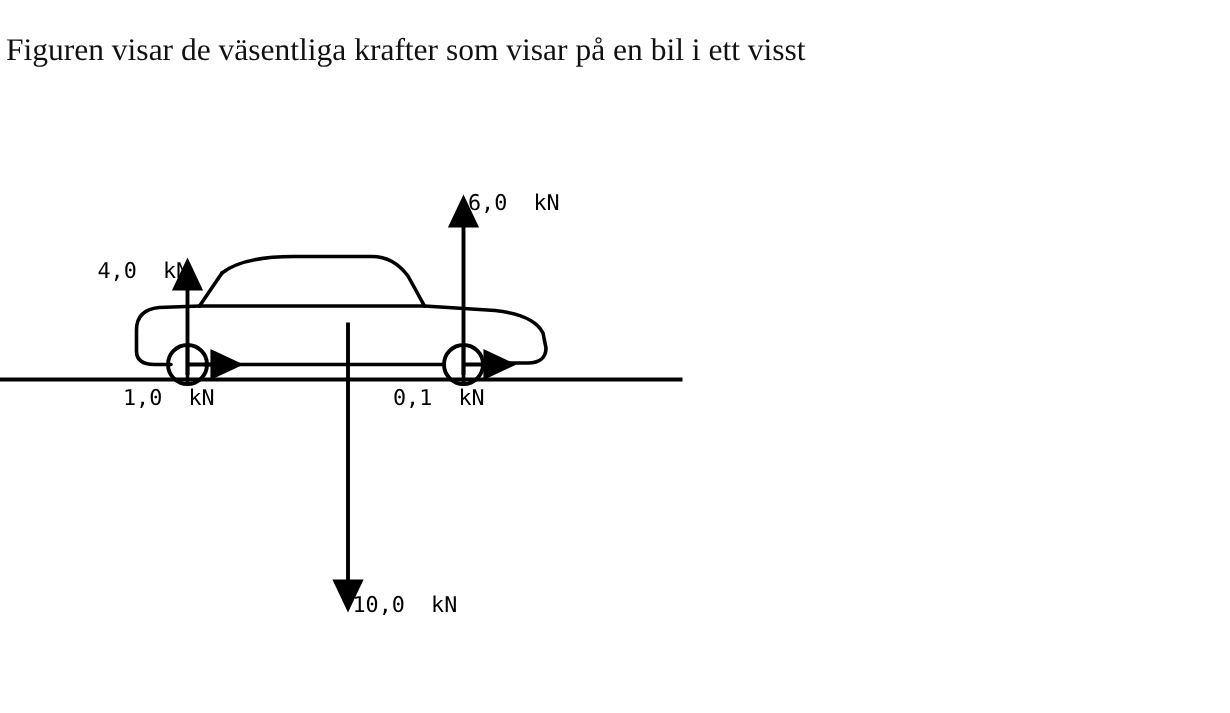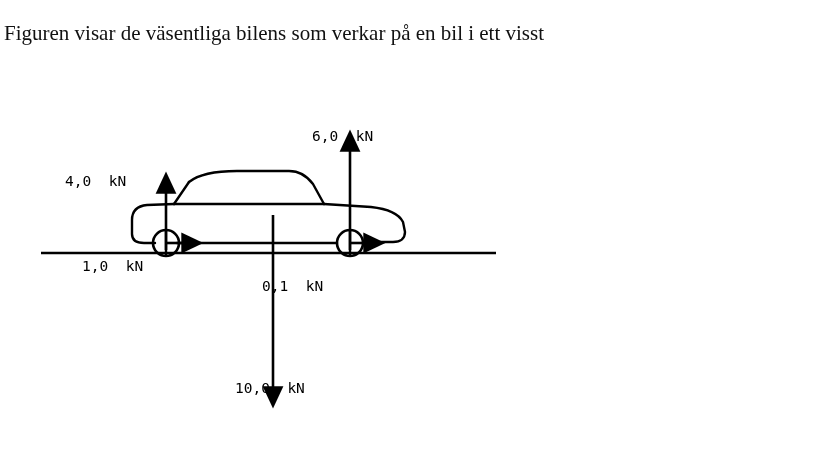--- a/index.html
+++ b/index.html
@@ -28,44 +28,43 @@
   .problem-text .line {
     display: block;
     white-space: pre;
   }
   .figure {
     position: absolute;
     left: 0px;
     top: 110px;
     width: 520px;
     height: 330px;
-    padding-left: 41px;
   }
   .figure svg {
     display: block;
   }
   .fig-label {
     position: absolute;
     font-family: "DejaVu Sans Mono", monospace;
     font-size: 14.5px;
     letter-spacing: 0px;
     color: #000000;
     white-space: pre;
   }
   .lbl-6 { left: 312px; top: 18px; }
   .lbl-4 { left: 41px;  top: 63px; margin-left: 24px; }
   .lbl-1 { left: 82px;  top: 148px; }
-  .lbl-01 { left: 262px; top: 148px; margin-top: 20px; }
-  .lbl-10 { left: 235px; top: 270px; }
+  .lbl-01 { left: 262px; top: 148px; }
+  .lbl-10 { left: 235px; top: 286px; }
 </style>
 </head>
 <body>
 
 <div class="problem-text">
-  <span class="line">Figuren visar de väsentliga bilens som verkar på en bil i ett visst</span>
+  <span class="line">Figuren visar de väsentliga krafter som visar på en bil i ett visst</span>
 </div>
 
 <div class="figure">
   <svg width="520" height="330" viewBox="0 0 520 330" xmlns="http://www.w3.org/2000/svg">
 
     <line x1="0" y1="143" x2="455" y2="143" stroke="#000000" stroke-width="2.6"></line>
 
     <g fill="none" stroke="#000000" stroke-width="2.4" stroke-linejoin="round" stroke-linecap="round">
 
       <path d="M 148 72 C 158 64 176 61 196 61 L 248 61 C 258 61 266 66 272 74 L 283 94"></path>

